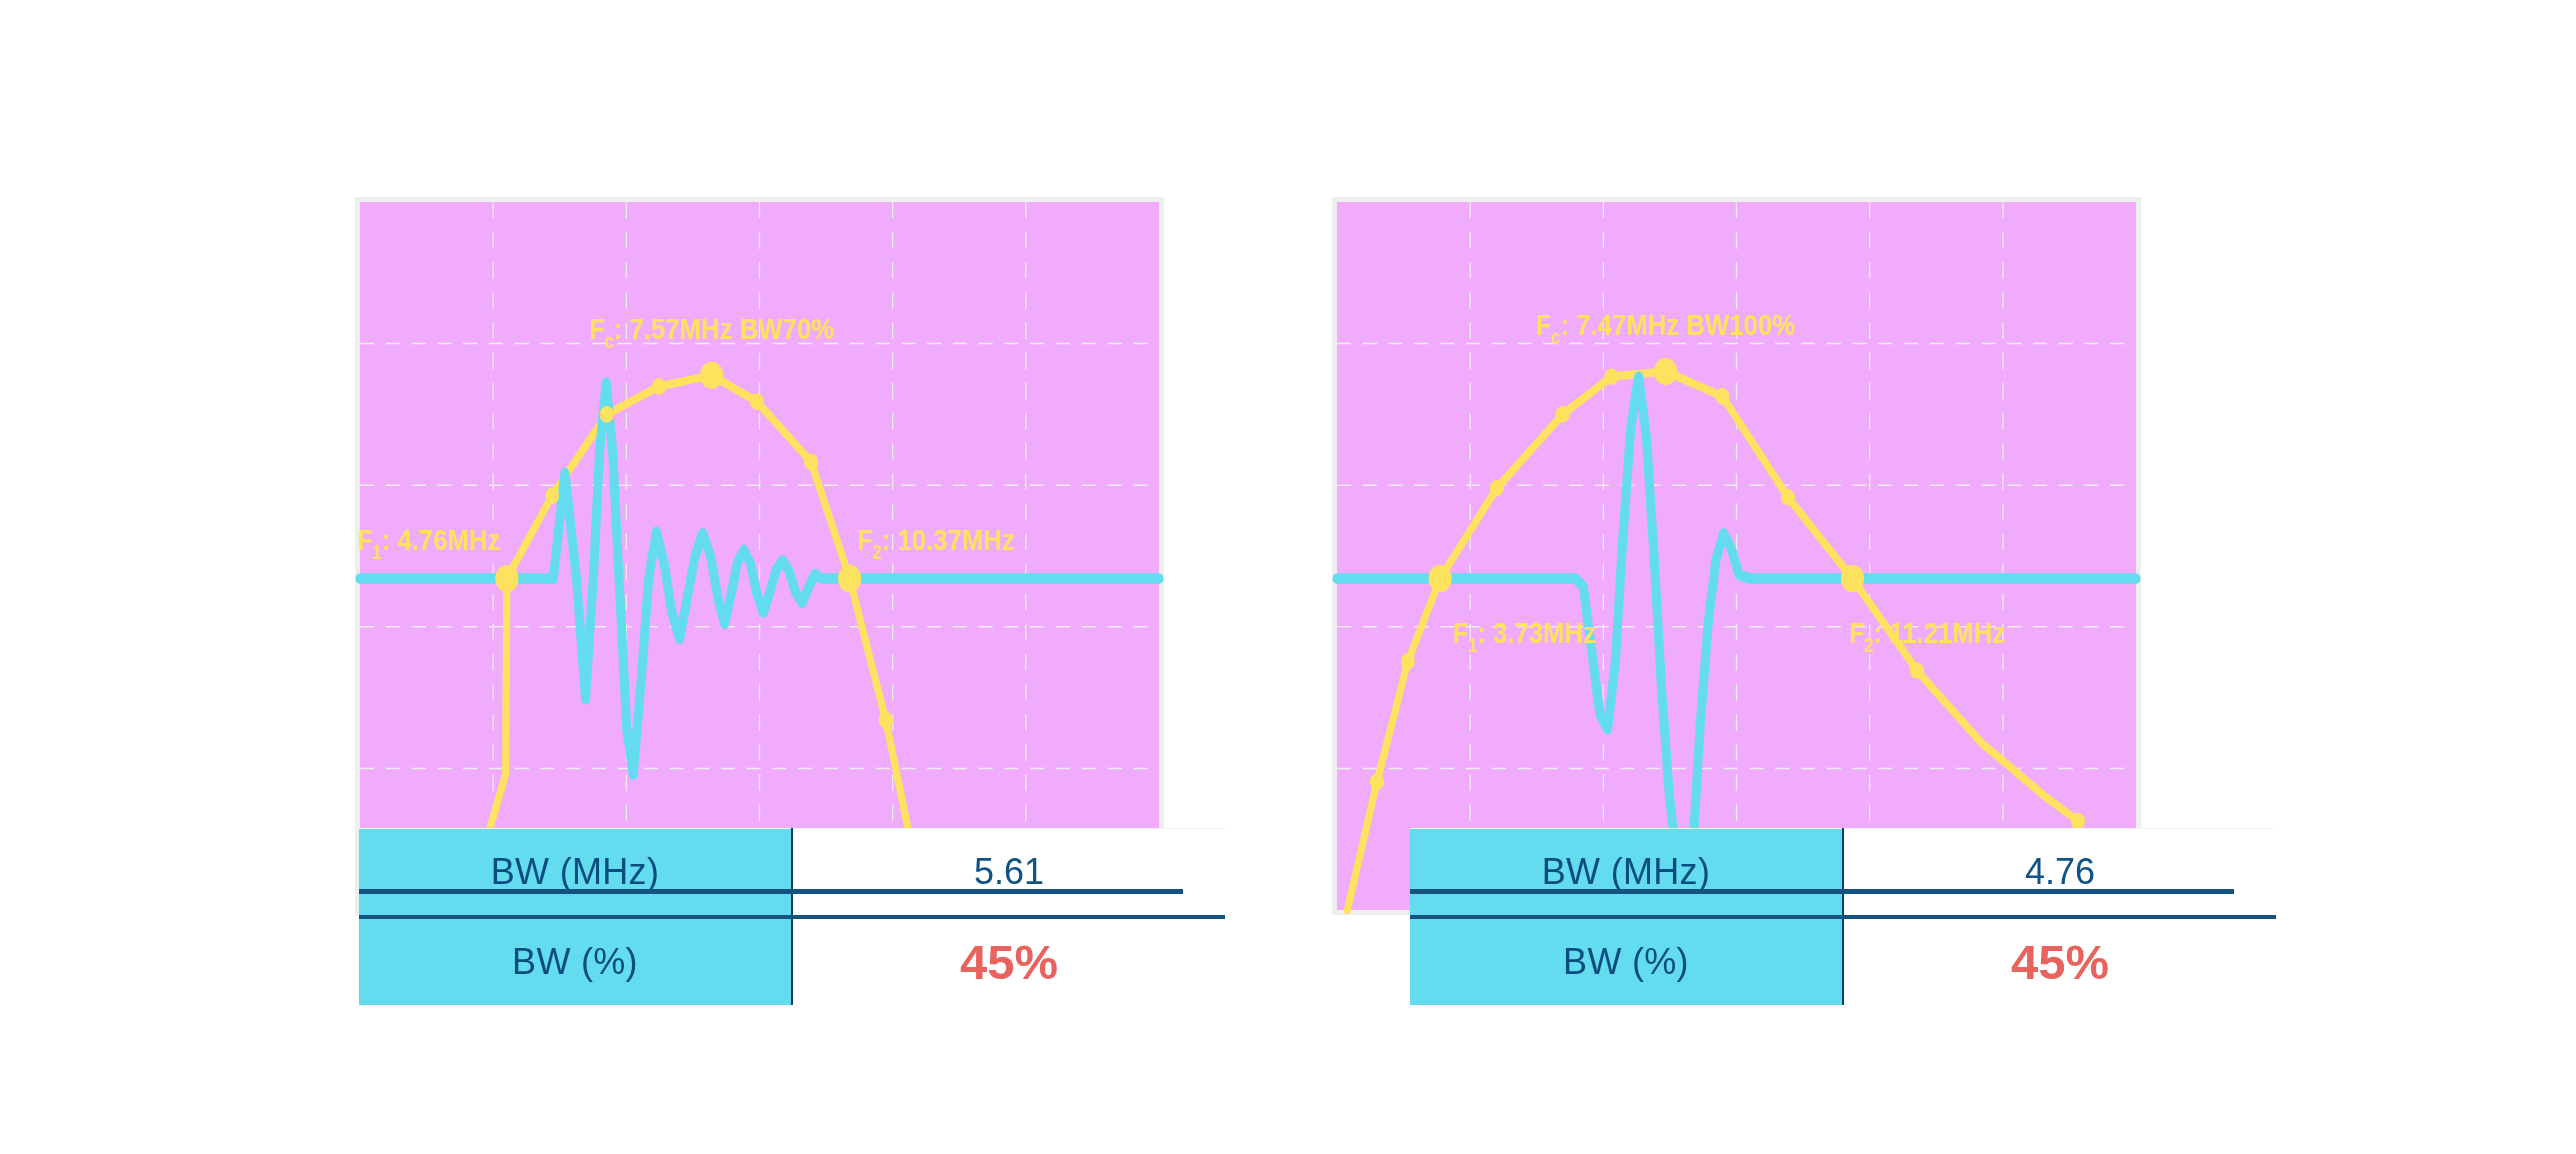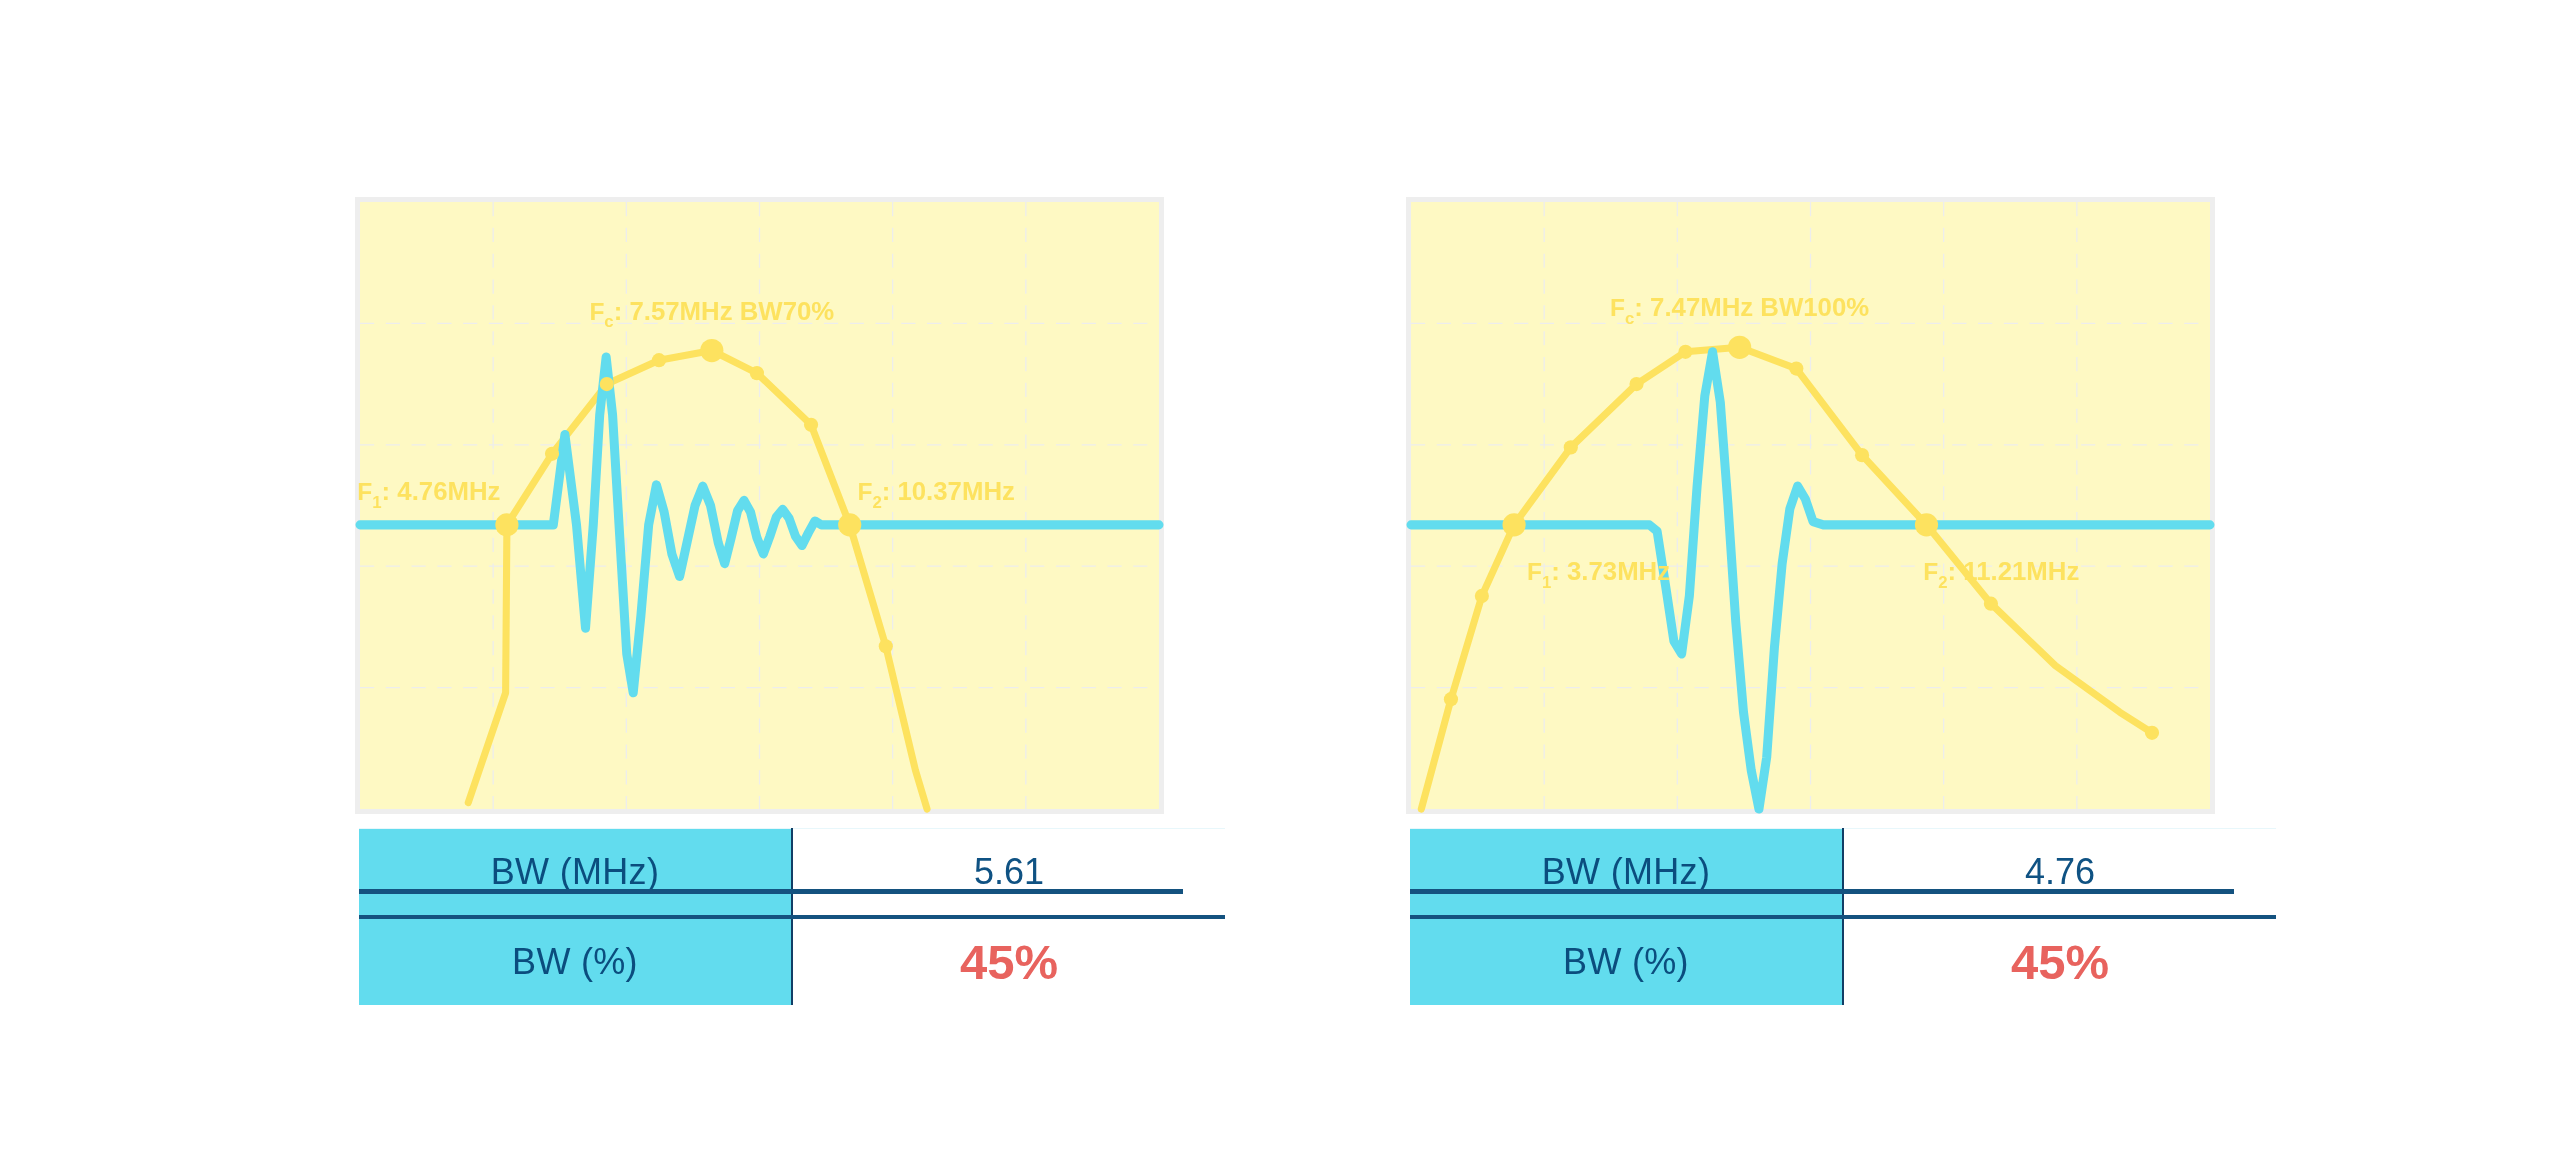--- a/index.html
+++ b/index.html
@@ -19,27 +19,27 @@
     left: 0; top: 0;
     width: 2576px;
     height: 1154px;
     background: #ffffff;
   }
   .panel {
     position: absolute;
     top: 197px;
   }
   #panel-left  { left: 355px; }
-  #panel-right { left: 1406px; text-decoration: underline; }
+  #panel-right { left: 1332px; text-decoration: underline; }
 
   .chart-frame {
     position: relative;
     width: 809px;
-    height: 617px;
-    background: #fef9c3;
+    height: 718px;
+    background: #f0abfc;
     border: 5.8px solid #eeeeee;
     box-sizing: border-box;
   }
   .chart-svg {
     position: absolute;
     left: 0; top: 0;
     width: 100%;
     height: 100%;
     overflow: visible;
   }

